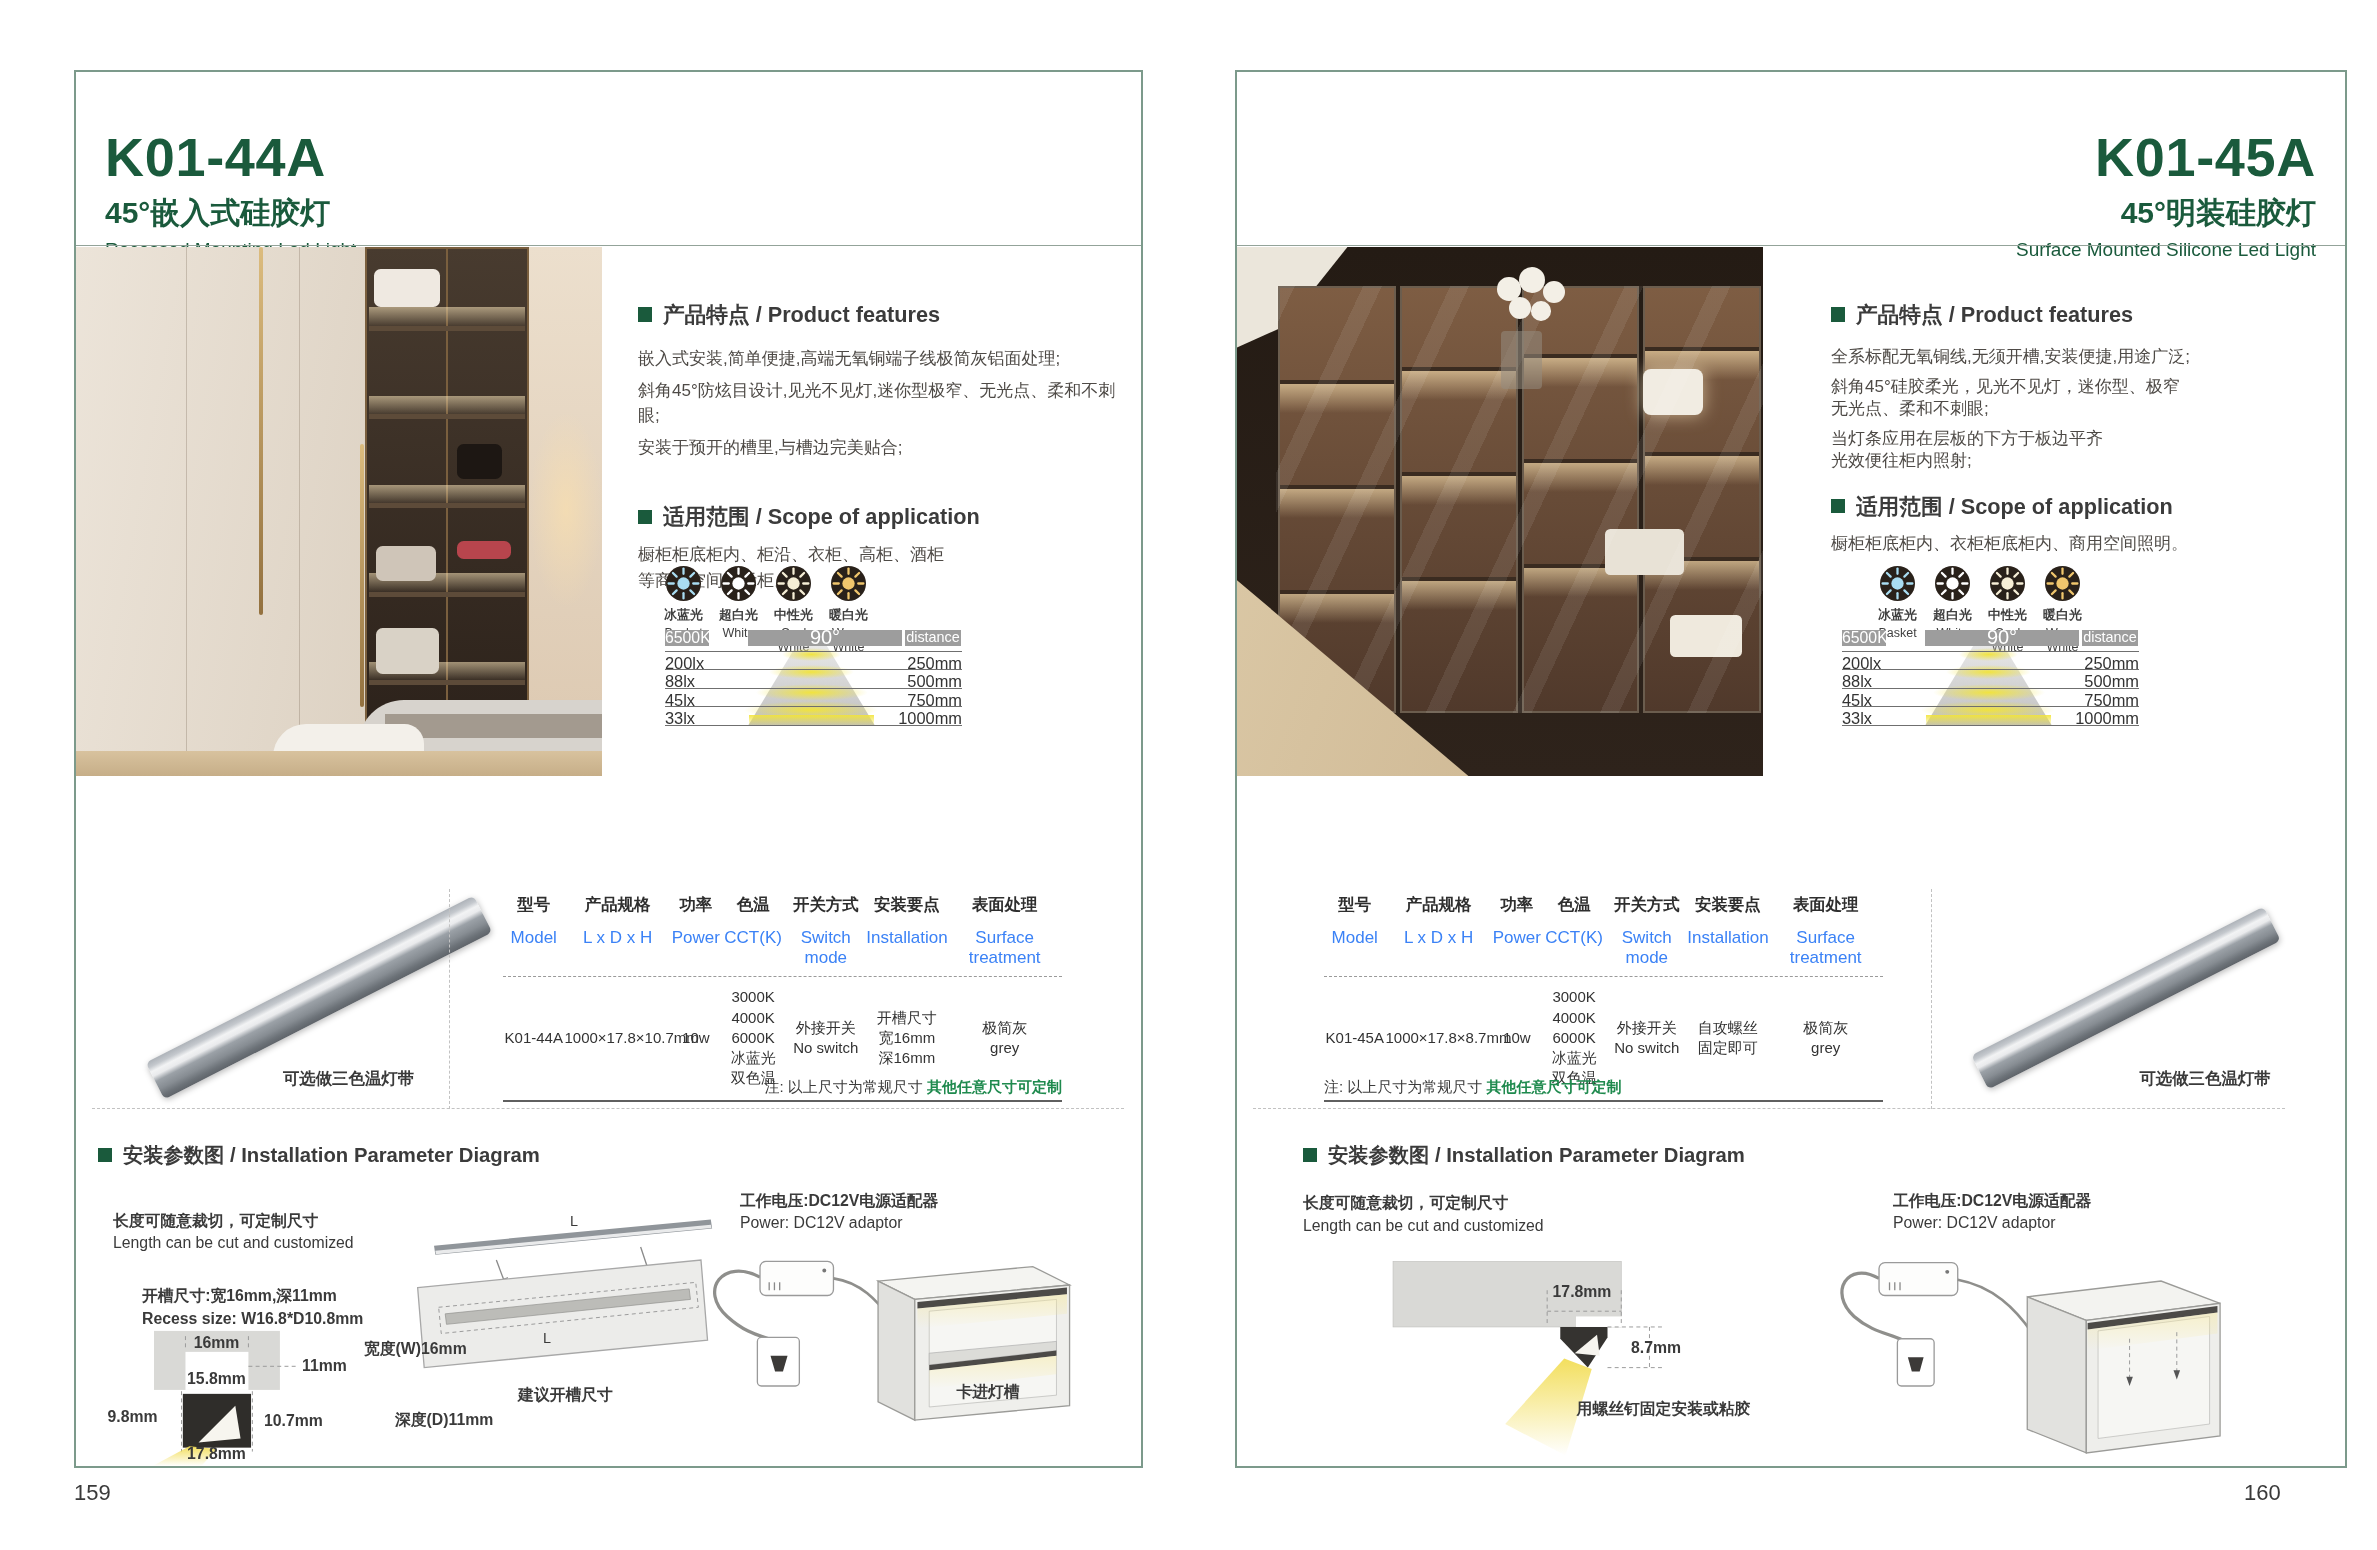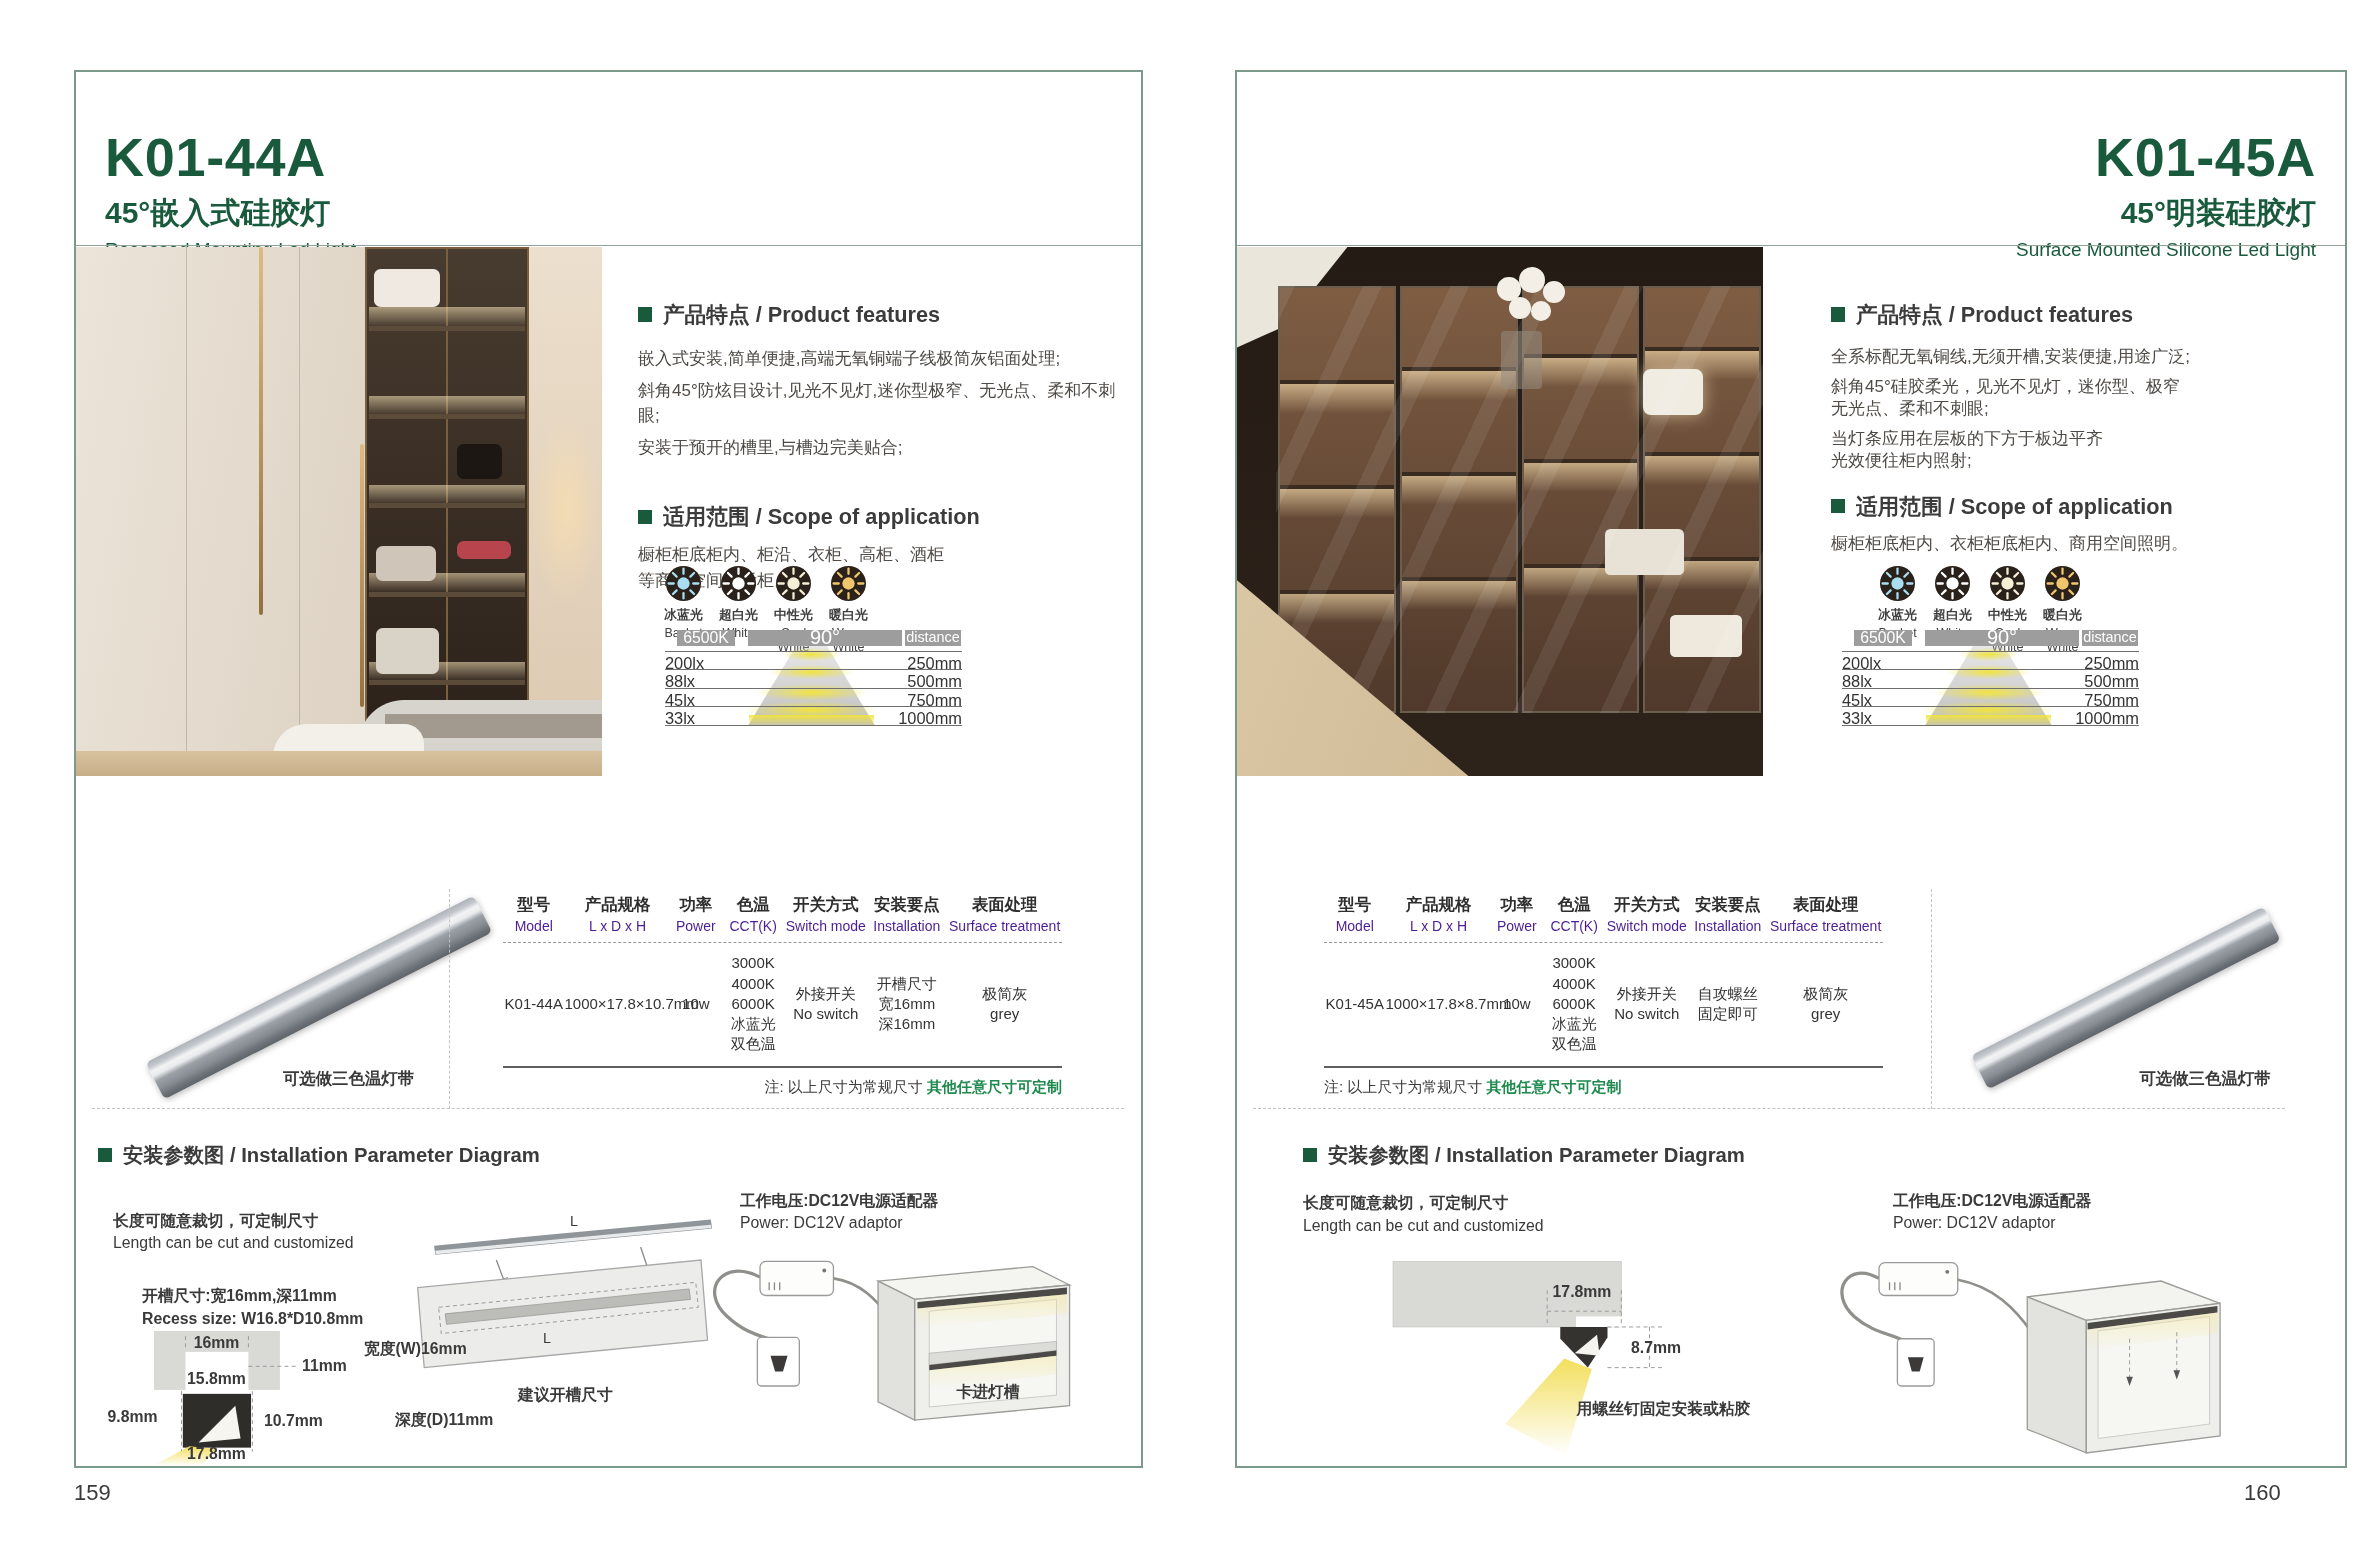--- a/index.html
+++ b/index.html
@@ -72,21 +72,21 @@
   
   .cct-row{position:absolute;top:494px;display:flex;}
   .cct{width:55px;text-align:center;}
   .cct .disc{display:block;margin:0 auto;}
   .czh{font-size:13px;color:#3f3f3f;margin-top:5.3px;font-weight:bold;}
   .cen{font-size:12.5px;color:#3f3f3f;margin-top:1.3px;}
 
   
   .pchart{position:absolute;top:558px;width:297px;height:117px;}
   .bar{position:absolute;top:0;height:15.8px;background:#9d9d9d;color:#fff;text-align:center;line-height:15.8px;}
-  .bar.k{left:12px;width:58px;font-size:15.8px;}
+  .bar.k{left:0;width:44px;font-size:15.8px;}
   .bar.ang{left:83px;width:154px;font-size:20px;}
   .bar.dist{left:240px;width:56px;font-size:14.4px;}
   .cone{position:absolute;left:83px;top:15.8px;width:127px;height:80px;clip-path:polygon(38% 0,62% 0,100% 100%,0 100%);background:linear-gradient(to bottom,rgba(178,178,178,.30),rgba(138,138,138,.55));}
   .el{position:absolute;border-radius:50%;background:radial-gradient(closest-side,rgba(242,228,56,.95),rgba(242,228,56,0));}
   .coneglow{position:absolute;left:84px;top:85px;width:125px;height:9.8px;background:linear-gradient(to bottom,rgba(242,228,56,.9),rgba(242,228,56,.15));}
   .prow{position:absolute;left:0;width:297px;height:18.4px;border-top:1.3px solid #6f6f6f;}
   .prow .lux{position:absolute;left:0;top:2px;font-size:16.4px;color:#333;}
   .prow .mm{position:absolute;right:0;top:2px;font-size:16.4px;color:#333;}
   .pbase{position:absolute;left:0;width:297px;border-top:1.3px solid #6f6f6f;}
 
@@ -96,21 +96,21 @@
     linear-gradient(to bottom,#aeb3b9 0%,#c4c8cd 14%,#f2f3f4 26%,#e9eaec 38%,#9ba1a7 52%,#878d93 72%,#6c7278 88%,#5f646a 100%);
     box-shadow:0 2px 6.6px rgba(0,0,0,.28);}
   .prof-caption{position:absolute;top:996px;font-size:16.4px;font-weight:bold;color:#3a3a3a;text-align:center;}
   .vdash{position:absolute;top:817px;height:220px;border-left:1.3px dashed #c2c2c2;}
   .hdash{position:absolute;top:1036px;left:16.4px;width:1032px;border-top:1.3px dashed #c2c2c2;}
 
   
   .spec{position:absolute;top:822px;width:559px;}
   .spec .heads{display:grid;grid-template-columns:11% 19% 9% 11.5% 14.5% 14.5% 20.5%;text-align:center;padding-bottom:7.9px;border-bottom:1.3px dashed #9a9a9a;}
   .spec .h .zh{font-size:16.4px;font-weight:bold;color:#2e2e2e;}
-  .spec .h .en{font-size:14px;color:#4c1d95;margin-top:2px;}
+  .spec .h .en{font-size:17px;color:#3b82f6;margin-top:12px;}
   .spec .bodyrow{display:grid;grid-template-columns:11% 19% 9% 11.5% 14.5% 14.5% 20.5%;align-items:center;text-align:center;padding:10.5px 0 11.8px;border-bottom:2px solid #5f5f5f;}
   .spec .c{font-size:15px;color:#333;white-space:pre-line;line-height:1.35;}
   .note{position:absolute;top:1006px;font-size:15px;color:#3c3c3c;}
   .note .g{color:#1f8a4e;font-weight:bold;}
 
   
   .inst-head{position:absolute;top:1069px;}
   .inst-svg{position:absolute;left:0;top:1070px;}
   .lbl{position:absolute;font-size:14.4px;color:#3a3a3a;}
   .lbl.b{font-weight:bold;font-size:15.8px;}

